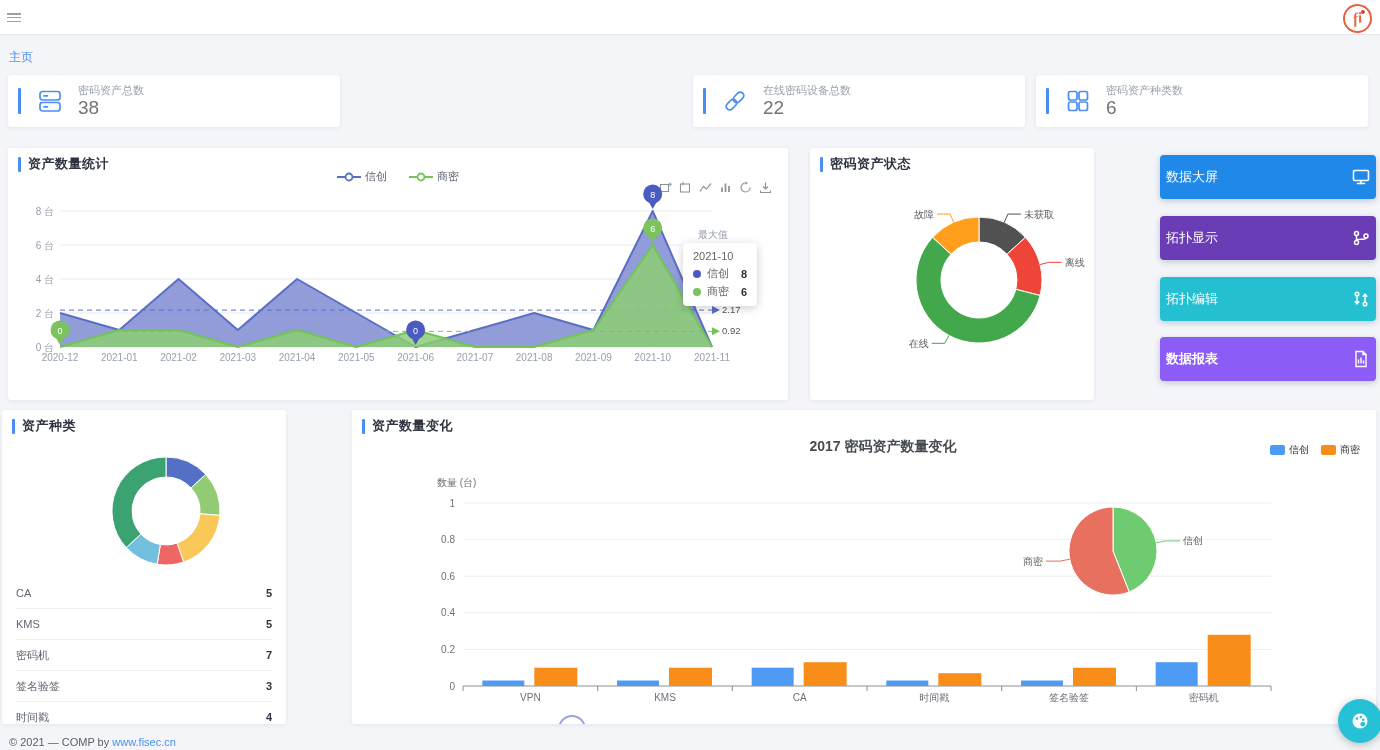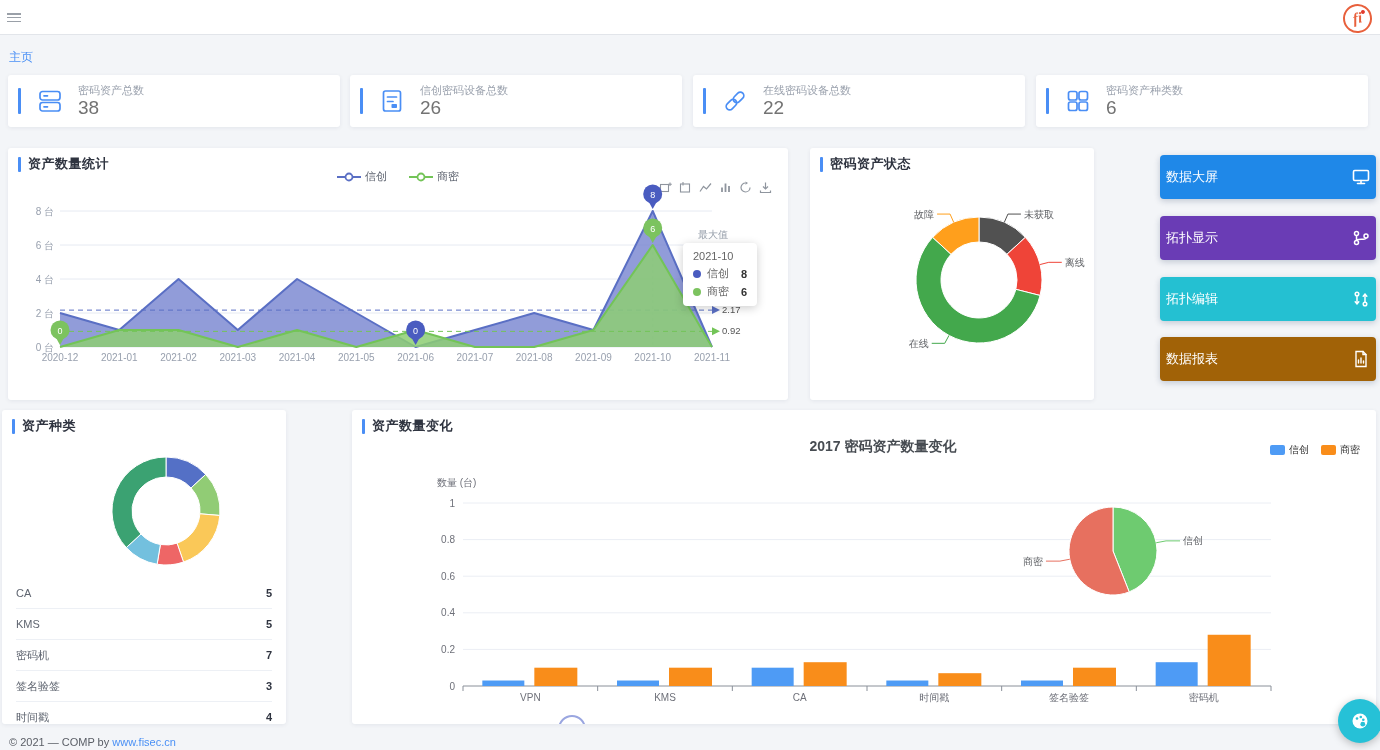--- a/index.html
+++ b/index.html
@@ -82,33 +82,20 @@
     <svg class="sicon" width="28" height="28" viewBox="0 0 28 28">
       <g fill="none" stroke="#4a8ef5" stroke-width="1.7" stroke-linecap="round">
         <rect x="4" y="4.5" width="20" height="8.5" rx="2.5"></rect>
           <rect x="4" y="15.5" width="20" height="8.5" rx="2.5"></rect>
         <line x1="8" y1="8.8" x2="11.5" y2="8.8"></line>
           <line x1="8" y1="19.8" x2="11.5" y2="19.8"></line>
       </g>
       </svg>
     <div class="slabel">密码资产总数</div>
     <div class="svalue">38</div>
-  </div>
-  <div class="stat" style="left:350px">
-    <div class="accent"></div>
-    <svg class="sicon" width="28" height="28" viewBox="0 0 28 28">
-      <g fill="none" stroke="#4a8ef5" stroke-width="1.7" stroke-linecap="round">
-        <rect x="5.5" y="4" width="17" height="20" rx="2"></rect>
-        <line x1="9.5" y1="10" x2="18.5" y2="10"></line>
-          <line x1="9.5" y1="14.5" x2="15" y2="14.5"></line>
-      </g>
-        <rect x="13.5" y="17" width="5.5" height="4" rx="0.8" fill="#4a8ef5"></rect>
-      </svg>
-    <div class="slabel">信创密码设备总数</div>
-    <div class="svalue">26</div>
   </div>
   <div class="stat" style="left:693px">
     <div class="accent"></div>
     <svg class="sicon" width="28" height="28" viewBox="0 0 28 28">
       <g fill="none" stroke="#4a8ef5" stroke-width="1.7" transform="rotate(-45 14 14)">
         <rect x="3" y="10.5" width="12" height="7" rx="3.5"></rect>
           <rect x="13" y="10.5" width="12" height="7" rx="3.5"></rect>
       </g>
       </svg>
     <div class="slabel">在线密码设备总数</div>
@@ -293,21 +280,21 @@
         <g fill="none" stroke="#fff" stroke-width="1.5" stroke-linecap="round">
           <circle cx="5" cy="4" r="1.8"></circle>
           <line x1="5" y1="6" x2="5" y2="13.5"></line>
           <polyline points="3.2,11.8 5,13.8 6.8,11.8"></polyline>
           <circle cx="13" cy="14" r="1.8"></circle>
           <line x1="13" y1="12" x2="13" y2="4.5"></line>
           <polyline points="11.2,6.2 13,4.2 14.8,6.2"></polyline>
         </g>
       </svg>
   </div>
-  <div class="abtn" style="top: 337px; background: #a16207;">
+  <div class="abtn" style="top: 337px; background: #8b5cf6; font-weight: bold;">
     <span>数据报表</span>
     <svg width="18" height="18" viewBox="0 0 18 18">
         <g fill="none" stroke="#fff" stroke-width="1.4" stroke-linecap="round">
           <path d="M4,1.5 h7 l3,3 v12 h-10 z"></path>
           <polyline points="11,1.5 11,4.5 14,4.5"></polyline>
           <line x1="6.5" y1="13" x2="6.5" y2="10"></line>
           <line x1="9" y1="13" x2="9" y2="8"></line>
           <line x1="11.5" y1="13" x2="11.5" y2="11"></line>
         </g>
       </svg>

